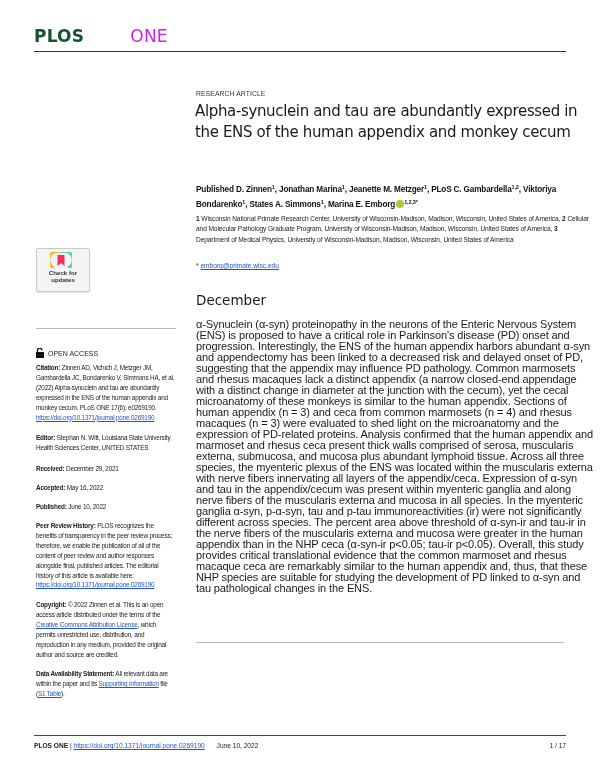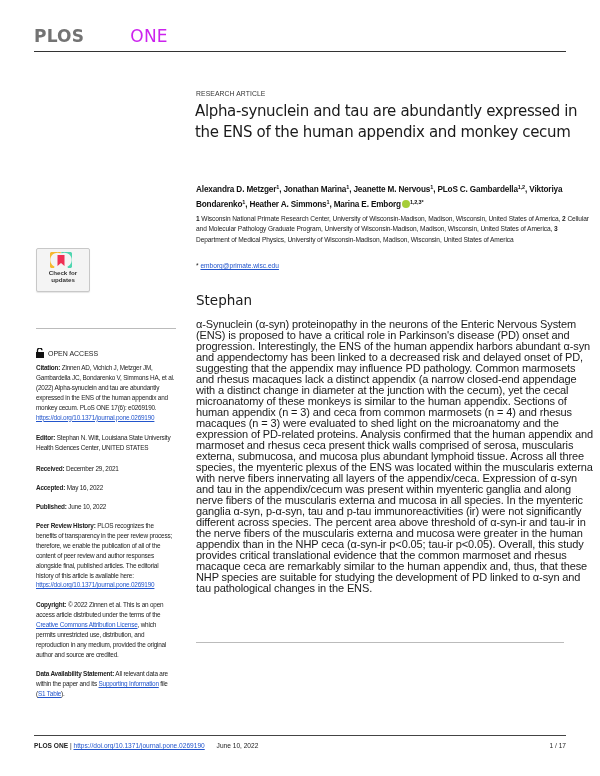--- a/index.html
+++ b/index.html
@@ -1,19 +1,19 @@
 <!DOCTYPE html>
 <html><head>
 <meta charset="utf-8">
 <style>
   html, body { margin: 0; padding: 0; background: #ffffff; }
   body { width: 600px; height: 776px; position: relative; overflow: hidden; font-family: "Liberation Sans", sans-serif; color: #1a1a1a; }
   .abs { position: absolute; }
   .logo { left: 34px; top: 26px; font-family: "DejaVu Sans", sans-serif; font-weight: bold; font-size: 17px; letter-spacing: 0.2px; }
-  .logo .plos { color: #737373; }
+  .logo .plos { color: #14532d; }
   .logo .one { color: #cc22ee; font-weight: normal; margin-left: 40px; }
   .header-rule { left: 34px; top: 51px; width: 532px; height: 1px; background: #333; }
   .article-type { left: 196px; top: 90px; font-size: 6.8px; color: #333; letter-spacing: 0.1px; }
   .title { left: 195px; top: 101px; width: 400px; font-family: "DejaVu Sans", sans-serif; font-size: 15px; line-height: 21px; color: #1a1a1a; font-weight: normal; letter-spacing: -0.35px; }
   .authors { left: 196px; top: 181px; width: 395px; font-size: 8.2px; line-height: 13px; font-weight: bold; color: #111; letter-spacing: -0.15px; }
   .authors sup { font-size: 5.5px; vertical-align: 3px; font-weight: bold; }
   .orcid { display: inline-block; width: 8px; height: 8px; border-radius: 50%; background: #a6ce39; vertical-align: -1px; margin-left: 1px; }
   .affil { left: 196px; top: 214px; width: 395px; font-size: 6.6px; line-height: 10.4px; color: #222; letter-spacing: -0.1px; }
   .affil b { font-weight: bold; }
   .email { left: 196px; top: 262px; font-size: 6.6px; color: #222; }
@@ -105,30 +105,30 @@
 <div class="abs side" style="top:669px;">
   <b>Data Availability Statement:</b>
   <span>All relevant data are within the paper and its</span>
   <a class="link">Supporting Information</a>
   <span>file (</span><a class="link">S1 Table</a><span>).</span>
 </div>
 
 <div class="abs article-type">RESEARCH ARTICLE</div>
 <h1 class="abs title" style="margin:0;">Alpha-synuclein and tau are abundantly expressed in the ENS of the human appendix and monkey cecum</h1>
 
-<div class="abs authors" id="authors"><span>Alexandra D. Metzger</span><sup>1</sup>, <span>Jonathan Marina</span><sup>1</sup>, <span>Jeanette M. Nervous</span><sup>1</sup>, <span>PLoS C. Gambardella</span><sup>1,2</sup>, <span>Viktoriya Bondarenko</span><sup>1</sup>, <span>Heather A. Simmons</span><sup>1</sup>, <span>Marina E. Emborg</span><span class="orcid"></span><sup>1,2,3*</sup></div>
+<div class="abs authors" id="authors"><span>Published D. Zinnen</span><sup>1</sup>, <span>Jonathan Marina</span><sup>1</sup>, <span>Jeanette M. Metzger</span><sup>1</sup>, <span>PLoS C. Gambardella</span><sup>1,2</sup>, <span>Viktoriya Bondarenko</span><sup>1</sup>, <span>States A. Simmons</span><sup>1</sup>, <span>Marina E. Emborg</span><span class="orcid"></span><sup>1,2,3*</sup></div>
 
 <div class="abs affil" id="affils"><b>1 </b><span> Wisconsin National Primate Research Center, University of Wisconsin-Madison, Madison, Wisconsin, United States of America, </span><b>2 </b><span> Cellular and Molecular Pathology Graduate Program, University of Wisconsin-Madison, Madison, Wisconsin, United States of America, </span><b>3 </b><span> Department of Medical Physics, University of Wisconsin-Madison, Madison, Wisconsin, United States of America </span></div>
 
 <div class="abs email">
   <span>*</span>
   <a class="link">emborg@primate.wisc.edu</a>
 </div>
 
-<h2 class="abs abstract-h" style="margin:0;font-weight:normal;">Stephan</h2>
+<h2 class="abs abstract-h" style="margin:0;font-weight:normal;">December</h2>
 <p class="abs abstract-body" style="margin:0;">α-Synuclein (α-syn) proteinopathy in the neurons of the Enteric Nervous System (ENS) is proposed to have a critical role in Parkinson's disease (PD) onset and progression. Interestingly, the ENS of the human appendix harbors abundant α-syn and appendectomy has been linked to a decreased risk and delayed onset of PD, suggesting that the appendix may influence PD pathology. Common marmosets and rhesus macaques lack a distinct appendix (a narrow closed-end appendage with a distinct change in diameter at the junction with the cecum), yet the cecal microanatomy of these monkeys is similar to the human appendix. Sections of human appendix (n = 3) and ceca from common marmosets (n = 4) and rhesus macaques (n = 3) were evaluated to shed light on the microanatomy and the expression of PD-related proteins. Analysis confirmed that the human appendix and marmoset and rhesus ceca present thick walls comprised of serosa, muscularis externa, submucosa, and mucosa plus abundant lymphoid tissue. Across all three species, the myenteric plexus of the ENS was located within the muscularis externa with nerve fibers innervating all layers of the appendix/ceca. Expression of α-syn and tau in the appendix/cecum was present within myenteric ganglia and along nerve fibers of the muscularis externa and mucosa in all species. In the myenteric ganglia α-syn, p-α-syn, tau and p-tau immunoreactivities (ir) were not significantly different across species. The percent area above threshold of α-syn-ir and tau-ir in the nerve fibers of the muscularis externa and mucosa were greater in the human appendix than in the NHP ceca (α-syn-ir p&lt;0.05; tau-ir p&lt;0.05). Overall, this study provides critical translational evidence that the common marmoset and rhesus macaque ceca are remarkably similar to the human appendix and, thus, that these NHP species are suitable for studying the development of PD linked to α-syn and tau pathological changes in the ENS.</p>
 <div class="abs abstract-rule"></div>
 
 <div class="abs footer-rule"></div>
 <div class="abs footer">
   <span class="journal">PLOS ONE</span>
   <span>|</span>
   <a class="link">https://doi.org/10.1371/journal.pone.0269190</a>
   <span class="date">June 10, 2022</span>
 </div>

